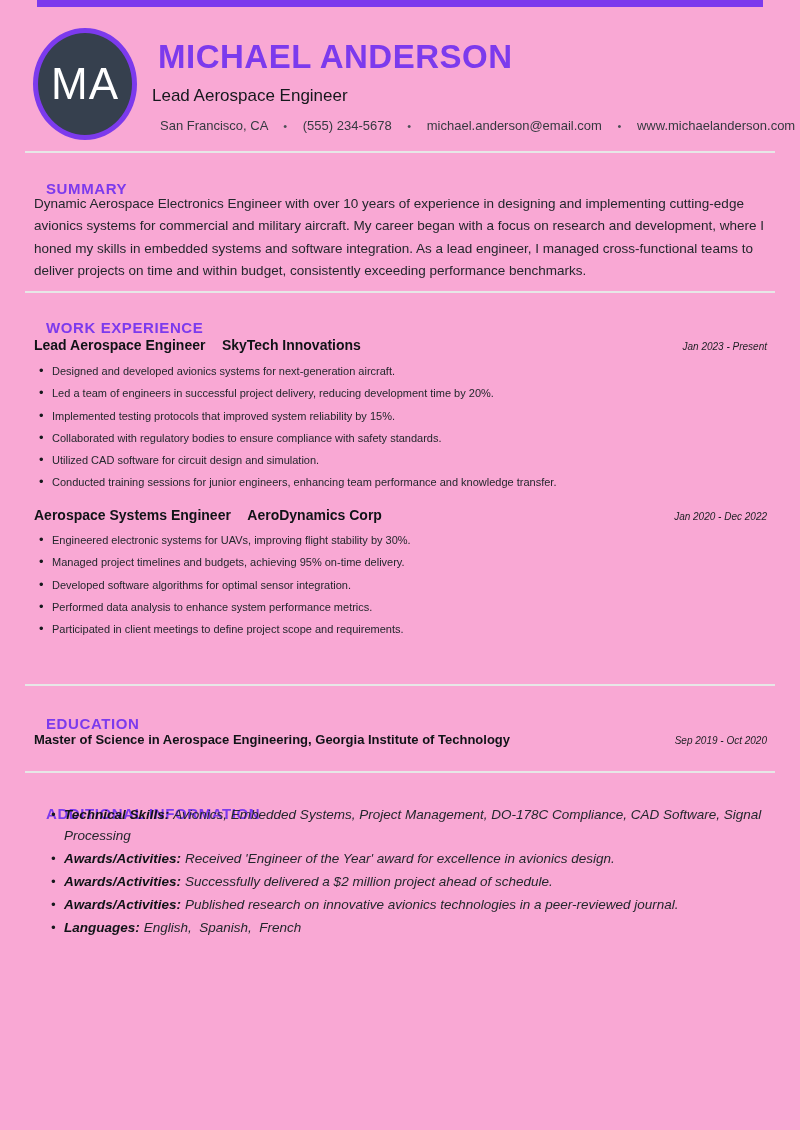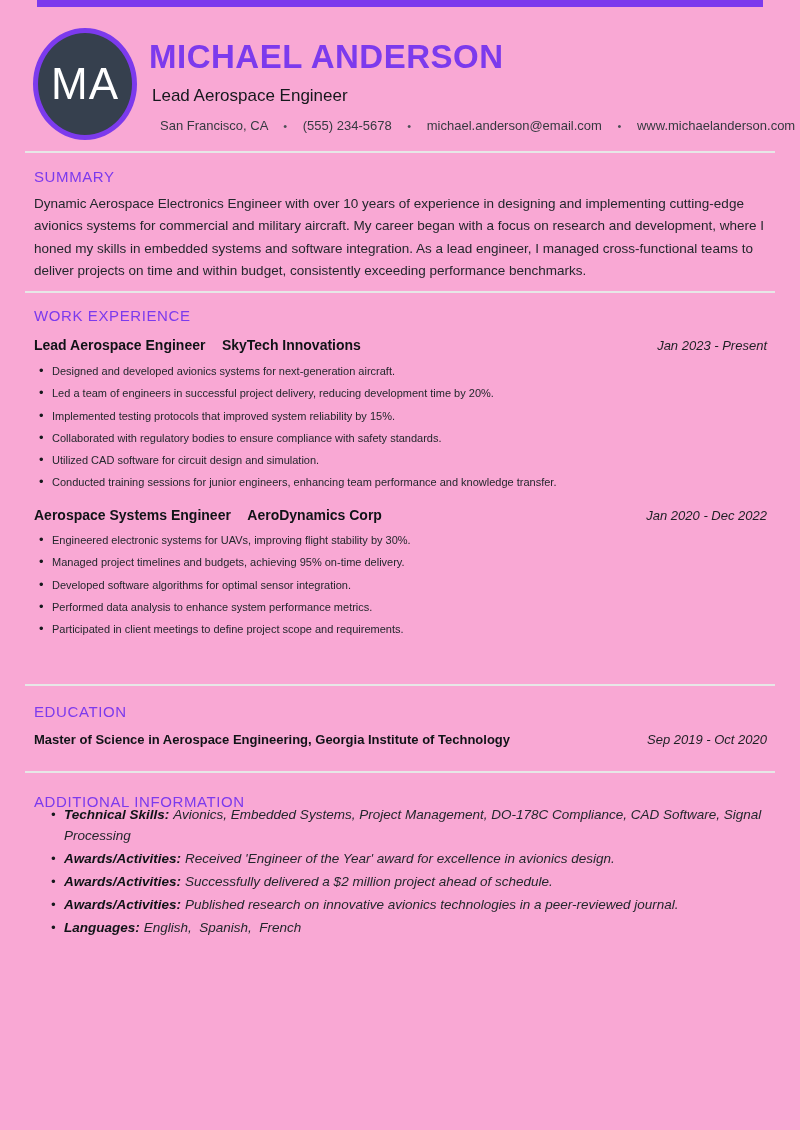--- a/index.html
+++ b/index.html
@@ -12,52 +12,52 @@
 
   
   .avatar {
     position:absolute; left:33px; top:28px; width:94px; height:102px;
     border:5px solid var(--accent,#7c3aed); border-radius:50%;
     background:var(--avatar-bg,#36404e);
     display:flex; align-items:center; justify-content:center;
   }
   .avatar span { color:#fff; font-size:44px; letter-spacing:1px; }
   .name {
-    position:absolute; left:149px; top:39px; margin:0;
+    position:absolute; left:158px; top:39px; margin:0;
     font-size:33px; font-weight:bold; letter-spacing:.5px;
     color:var(--accent,#7c3aed); line-height:36px;
   }
   .headline { position:absolute; left:152px; top:86px; font-size:17px; color:#15181c; }
   .contact { position:absolute; left:160px; top:118px; font-size:13px; color:#353a40; white-space:nowrap; }
   .contact .sep { display:inline-block; margin:0 12px; font-size:11px; color:#4a4f55; }
 
   .divider { position:absolute; left:25px; right:25px; height:2px; background:#e7e7e7; }
   .d1 { top:151px; } .d2 { top:291px; } .d3 { top:684px; } .d4 { top:771px; }
 
   .sec-heading {
-    position:absolute; left:34px; margin:0;
-    font-size:15px; font-weight:normal; letter-spacing:.6px;
+    position:absolute; left:34px; margin:12px;
+    font-size:15px; font-weight:bold; letter-spacing:.6px;
     color:var(--accent,#7c3aed);
   }
   .h-summary { top:168px; } .h-work { top:307px; } .h-edu { top:703px; } .h-add { top:793px; }
 
   .summary-text {
     position:absolute; left:34px; top:193px; width:733px; margin:0;
     font-size:13.5px; line-height:22.4px; color:#23272d;
   }
 
   .entry-row {
     position:absolute; left:34px; width:733px;
     display:flex; justify-content:space-between; align-items:baseline;
   }
   .row-job1 { top:336px; } .row-job2 { top:506px; } .row-edu { top:732px; }
   .entry-title { font-size:14px; font-weight:bold; color:#101317; }
   .entry-company { font-size:14px; font-weight:bold; color:#101317; margin-left:12px; }
   .edu-degree { font-size:13px; font-weight:bold; color:#101317; white-space:nowrap; }
-  .entry-dates { font-size:13px; font-style:italic; color:#1c1f23; white-space:nowrap; }
+  .entry-dates { font-size:10px; font-style:italic; color:#1c1f23; white-space:nowrap; }
 
   ul.bullets { position:absolute; left:34px; width:733px; margin:0; padding:0; list-style:none; }
   .ul-job1 { top:360px; } .ul-job2 { top:529px; }
   ul.bullets li {
     position:relative; padding-left:18px; font-size:11px; line-height:22.3px; color:#23272d;
   }
   ul.bullets li::before {
     content:"•"; position:absolute; left:5px; top:0; color:#15181c; font-size:13px;
   }
 

